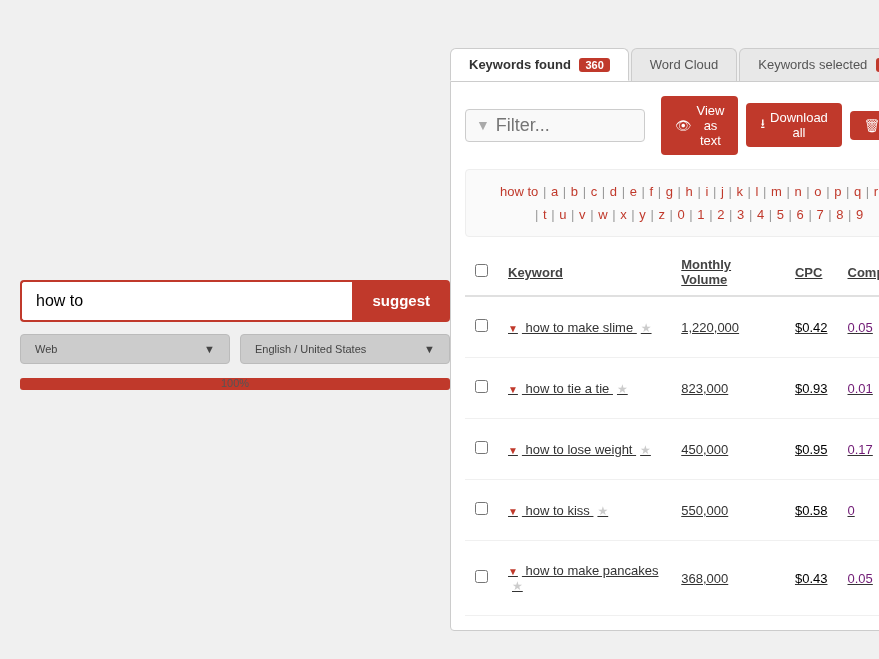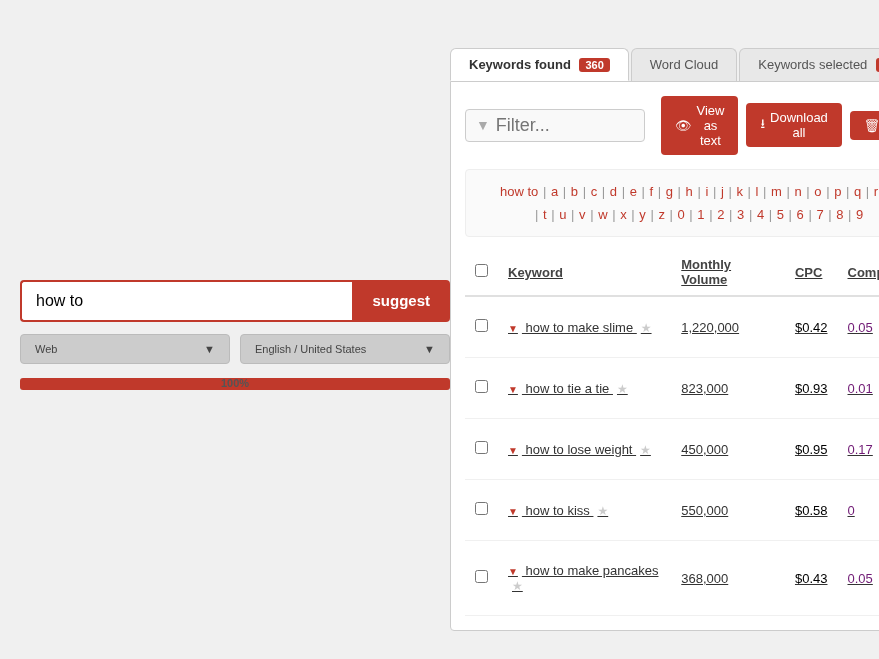--- a/index.html
+++ b/index.html
@@ -76,21 +76,20 @@
       height: 100%;
       border-radius: 3px;
     }
     .progress-label {
       position: absolute;
       width: 100%;
       text-align: center;
       font-size: 11px;
       color: #555;
       top: -1px;
-      font-weight: bold;
     }
     
     .tabs-container {
       width: 750px;
       margin-top: 20px;
     }
     .tabs-header {
       display: flex;
       gap: 2px;
       border-bottom: none;

